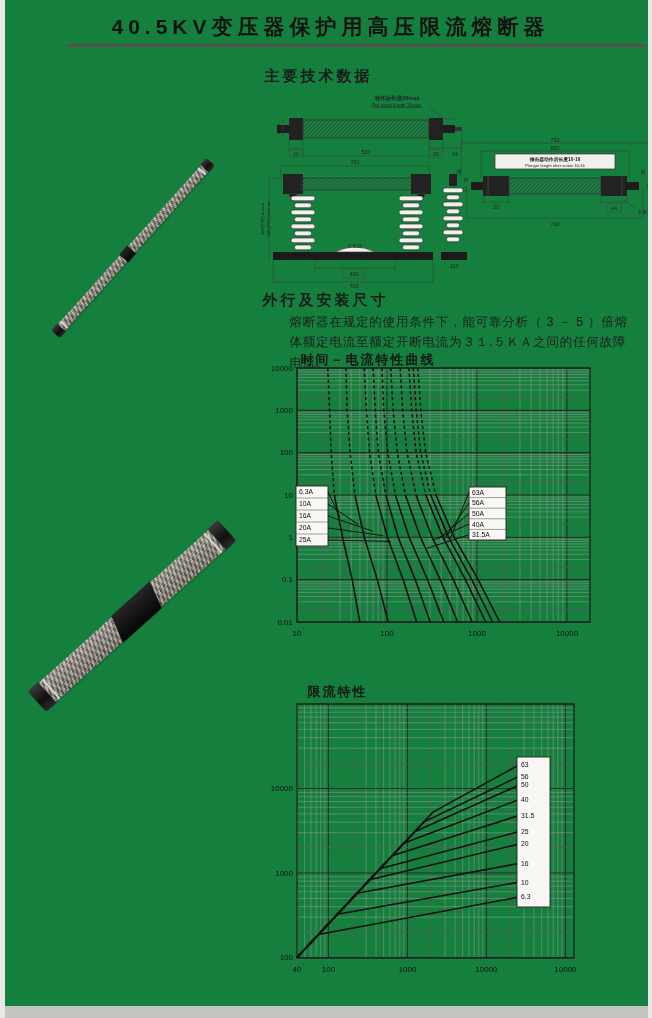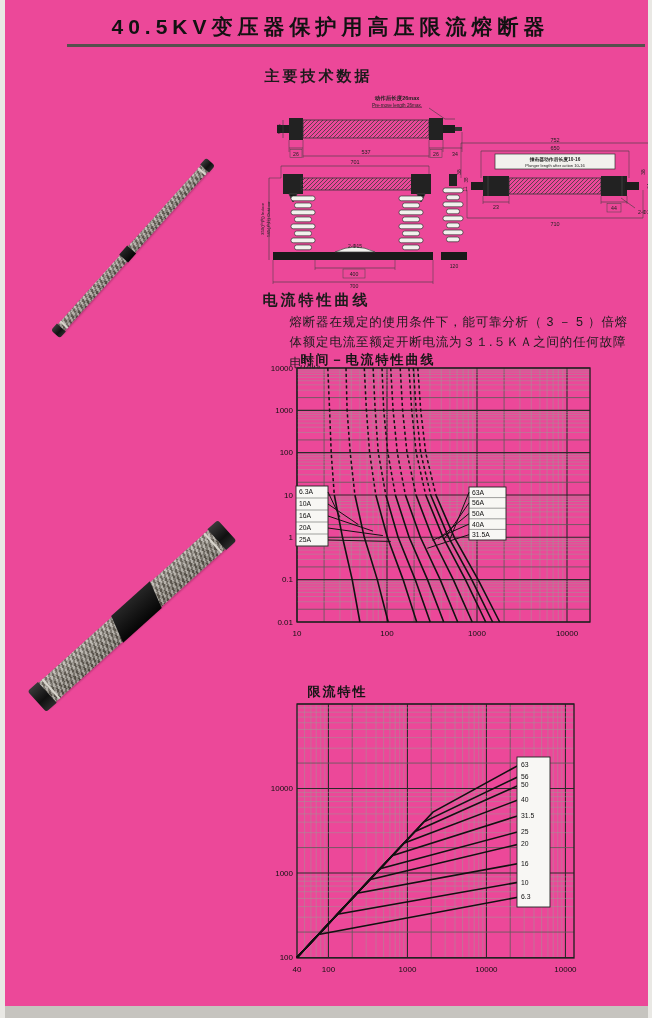--- a/index.html
+++ b/index.html
@@ -1,17 +1,17 @@
 <!DOCTYPE html>
 <html><head>
 <meta charset="utf-8">
 <style>
   html,body{margin:0;padding:0;}
   body{background:#e9e8e4;font-family:"Liberation Sans","DejaVu Sans",sans-serif;}
-  #page{position:relative;width:643px;height:1018px;background:#ec4899;overflow:hidden;margin:0 auto;}
+  #page{position:relative;width:643px;height:1018px;background:#15803d;overflow:hidden;margin:0 auto;}
   .abs{position:absolute;}
   #title{top:13px;left:0;width:652px;text-align:center;font-size:21px;font-weight:bold;
          letter-spacing:5px;color:#121212;}
   #rule{top:44px;left:62px;width:578px;height:3px;background:#55514d;}
   .sec-h{font-size:15px;font-weight:bold;color:#1b1b1b;letter-spacing:3px;}
   #outline-h{top:67px;left:260px;}
   #tech-h{top:291px;left:258px;}
   #tech-p{top:312px;left:256px;width:340px;font-size:12.5px;line-height:1.62;color:#1c1c1c;letter-spacing:0.8px;margin-left:29px;}
   .chart-h{font-size:13px;font-weight:bold;color:#151515;letter-spacing:2px;}
   #chart1-h{top:351px;left:296px;}
@@ -216,21 +216,21 @@
     <line x1="136" y1="104" x2="136" y2="114" stroke-width="0.5"></line>
     <line x1="56" y1="112" x2="136" y2="112" stroke-width="0.6"></line>
     <rect x="84" y="113" width="22" height="9" fill="none" stroke="#444" stroke-width="0.5"></rect>
     <text x="95" y="120" font-size="5.2" text-anchor="middle">400</text>
     <line x1="14" y1="104" x2="14" y2="128" stroke-width="0.5"></line>
     <line x1="174" y1="104" x2="174" y2="128" stroke-width="0.5"></line>
     <line x1="14" y1="126" x2="174" y2="126" stroke-width="0.6"></line>
     <text x="95" y="131.5" font-size="5.2" text-anchor="middle">700</text>
   </svg>
 
-  <div class="abs sec-h" id="tech-h">电流特性曲线</div>
+  <div class="abs sec-h" id="tech-h">外行及安装尺寸</div>
   <div class="abs" id="tech-p">熔断器在规定的使用条件下，能可靠分析（ 3 － 5 ）倍熔体额定电流至额定开断电流为３１.５ＫＡ之间的任何故障电流。</div>
 
   <div class="abs chart-h" id="chart1-h">时间－电流特性曲线</div>
   <svg class="abs" id="chart1" style="left:252px;top:362px;" width="345" height="285" viewBox="0 0 345 285">
       <g>
         <line x1="40" y1="6" x2="40" y2="260" stroke="#2b2b2b" stroke-width="1.1"></line>
         <line x1="67.09269960975831" y1="6" x2="67.09269960975831" y2="260" stroke="#5c5c58" stroke-width="0.8"></line>
         <line x1="82.94091292476962" y1="6" x2="82.94091292476962" y2="260" stroke="#9b9b95" stroke-width="0.5"></line>
         <line x1="94.18539921951663" y1="6" x2="94.18539921951663" y2="260" stroke="#9b9b95" stroke-width="0.5"></line>
         <line x1="102.90730039024169" y1="6" x2="102.90730039024169" y2="260" stroke="#9b9b95" stroke-width="0.5"></line>

